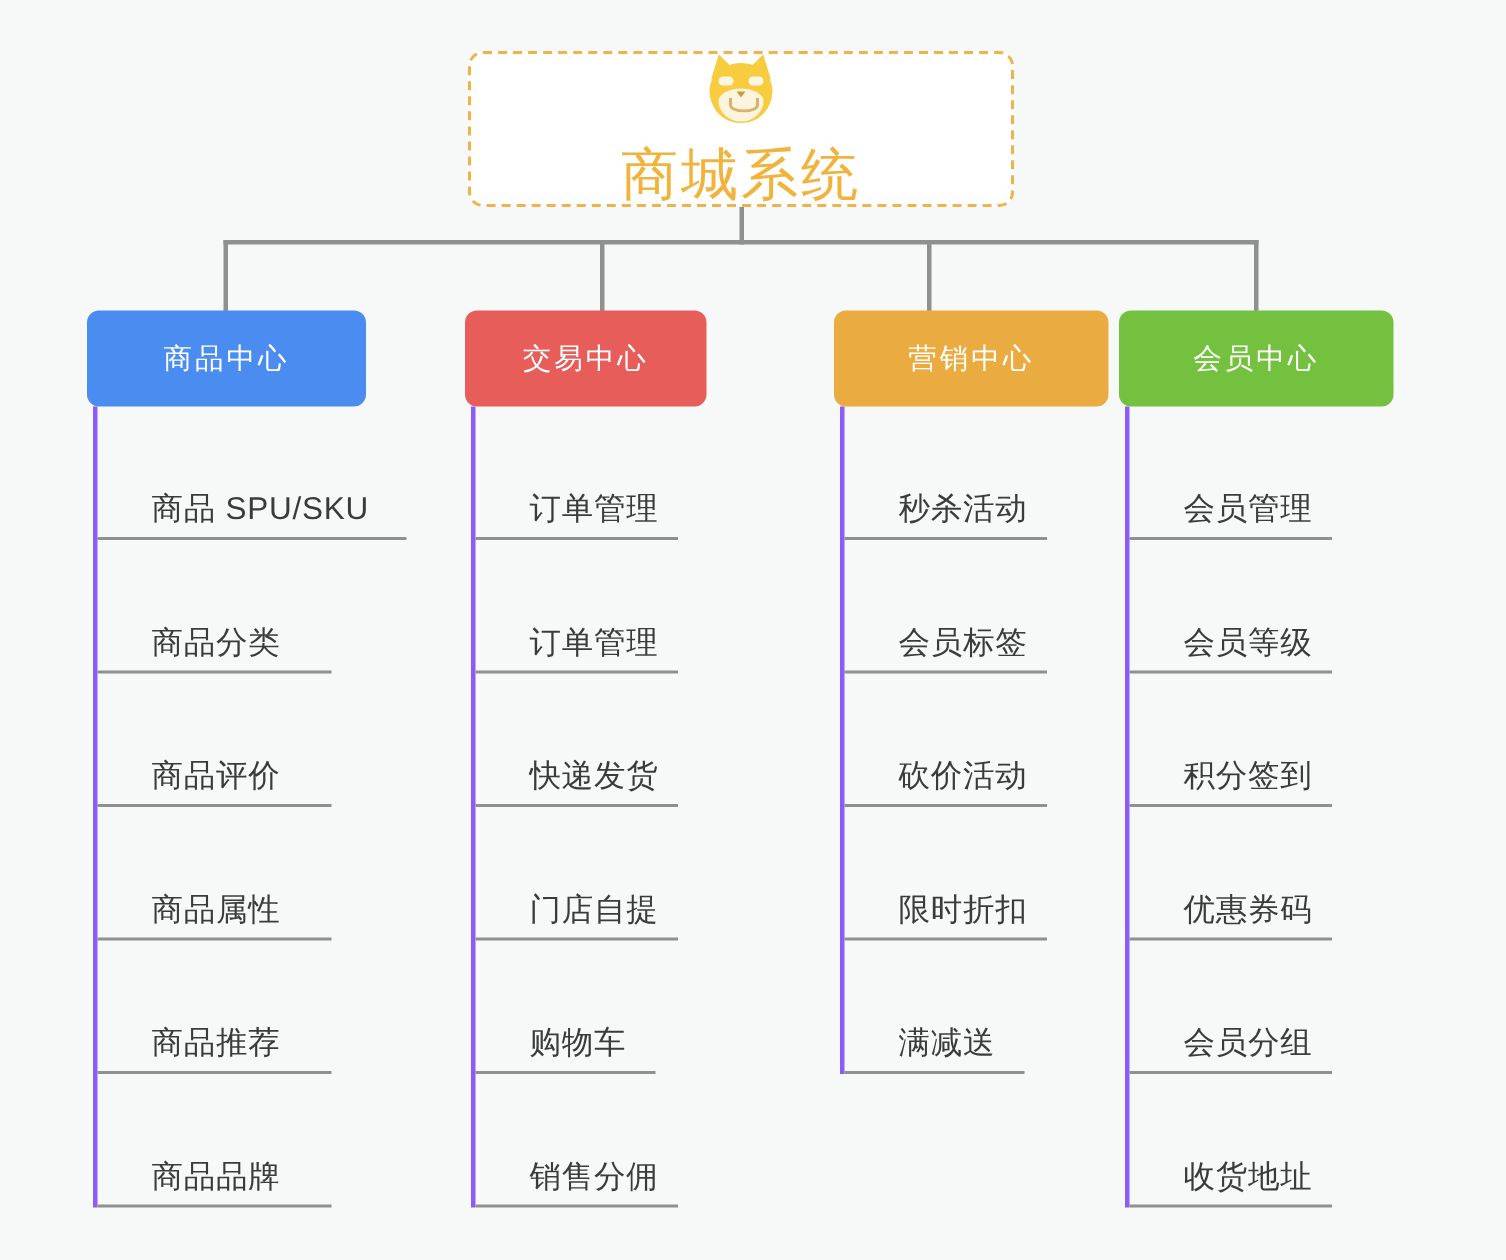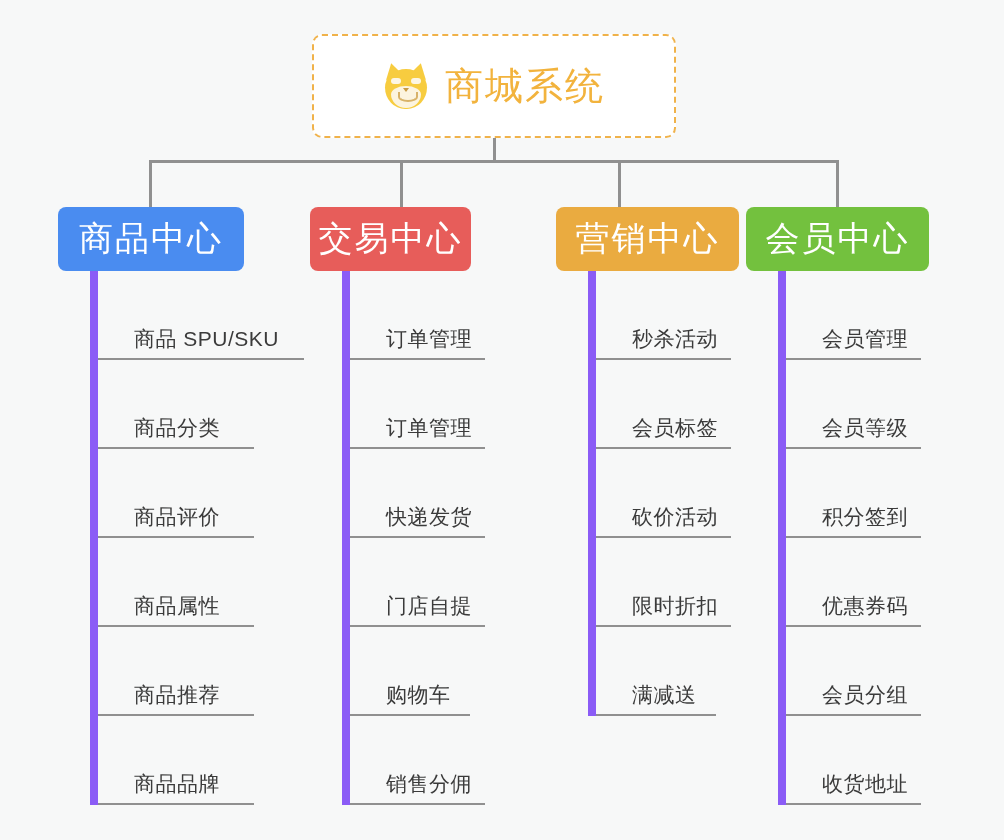--- a/index.html
+++ b/index.html
@@ -29,20 +29,21 @@
     width: 364px;
     height: 104px;
     box-sizing: border-box;
     background: #ffffff;
     border: 2px dashed #f0b24a;
     border-radius: 10px;
     display: flex;
     align-items: center;
     justify-content: center;
     gap: 16px;
+    flex-direction: column;
   }
   .root-title {
     font-size: 38px;
     color: #f2b33d;
     letter-spacing: 2px;
     line-height: 1;
     white-space: nowrap;
   }
 
   
@@ -126,29 +127,29 @@
     position: absolute;
     top: 207px;
   }
   .cat-header {
     height: 64px;
     border-radius: 8px;
     display: flex;
     align-items: center;
     justify-content: center;
     color: #ffffff;
-    font-size: 34px;
+    font-size: 19px;
     letter-spacing: 2px;
     box-sizing: border-box;
   }
 
   .leaf-list {
     position: relative;
-    margin-left: 32px;
-    border-left: 8px solid #8b5cf6;
+    margin-left: 4px;
+    border-left: 3px solid #8b5cf6;
     padding-top: 0;
   }
   .leaf-item {
     position: relative;
     height: 89px;
     display: flex;
     align-items: flex-end;
   }
   .leaf-underline {
     position: absolute;

